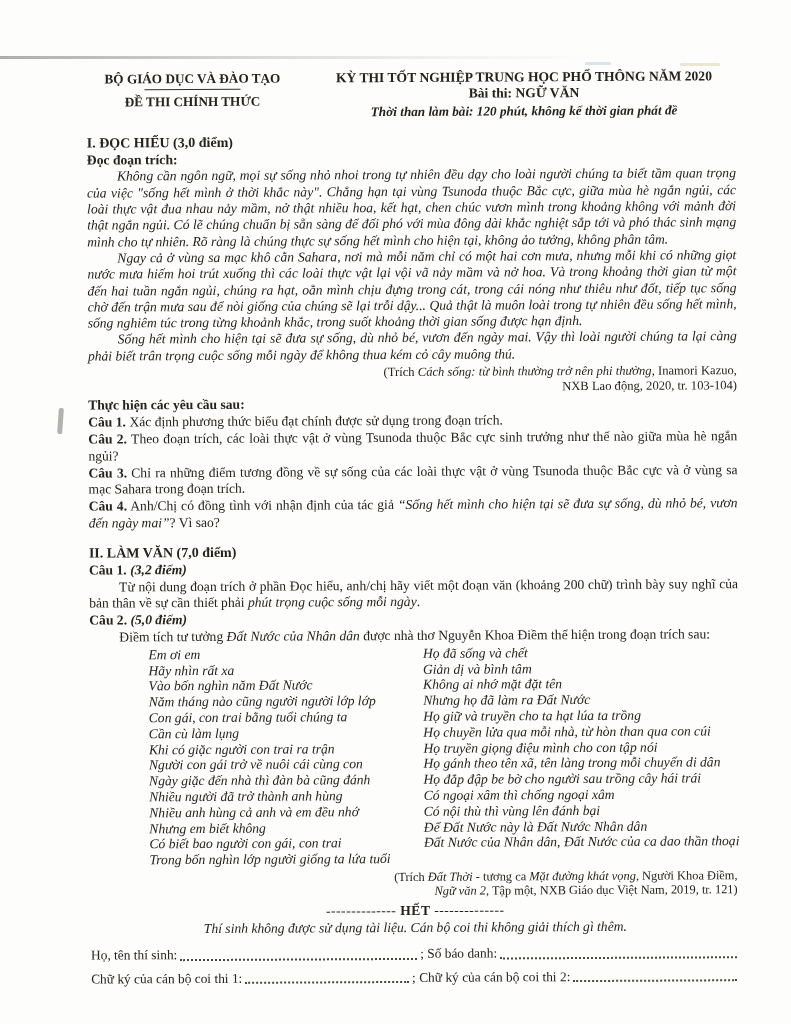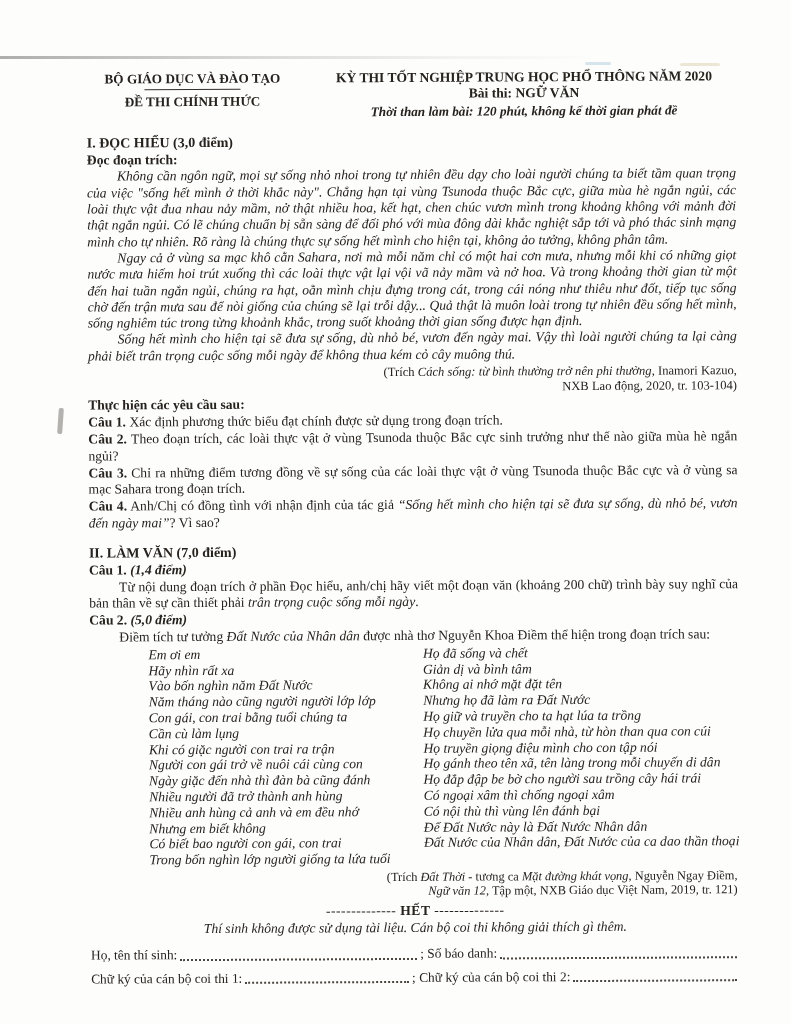--- a/index.html
+++ b/index.html
@@ -88,22 +88,22 @@
 
     <div class="sub-label">Thực hiện các yêu cầu sau:</div>
 
     <div class="question"><span class="q-label">Câu 1.</span><span> Xác định phương thức biểu đạt chính được sử dụng trong đoạn trích.</span></div>
     <div class="question"><span class="q-label">Câu 2.</span><span> Theo đoạn trích, các loài thực vật ở vùng Tsunoda thuộc Bắc cực sinh trưởng như thế nào giữa mùa hè ngắn ngủi?</span></div>
     <div class="question"><span class="q-label">Câu 3.</span><span> Chỉ ra những điểm tương đồng về sự sống của các loài thực vật ở vùng Tsunoda thuộc Bắc cực và ở vùng sa mạc Sahara trong đoạn trích.</span></div>
     <div class="question"><span class="q-label">Câu 4.</span><span> Anh/Chị có đồng tình với nhận định của tác giả </span><span class="italic">“Sống hết mình cho hiện tại sẽ đưa sự sống, dù nhỏ bé, vươn đến ngày mai”</span><span>? Vì sao?</span></div>
 
     <div class="sec-title">II. LÀM VĂN (7,0 điểm)</div>
 
-    <div class="sub-label"><span>Câu 1. </span><span class="italic">(1,4 điểm)</span></div>
-    <p class="q1-body"><span>Từ nội dung đoạn trích ở phần Đọc hiểu, anh/chị hãy viết một đoạn văn (khoảng 200 chữ) trình bày suy nghĩ của bản thân về sự cần thiết phải </span><span class="italic">trân trọng cuộc sống mỗi ngày</span><span>.</span></p>
+    <div class="sub-label"><span>Câu 1. </span><span class="italic">(3,2 điểm)</span></div>
+    <p class="q1-body"><span>Từ nội dung đoạn trích ở phần Đọc hiểu, anh/chị hãy viết một đoạn văn (khoảng 200 chữ) trình bày suy nghĩ của bản thân về sự cần thiết phải </span><span class="italic">phút trọng cuộc sống mỗi ngày</span><span>.</span></p>
 
     <div class="sub-label"><span>Câu 2. </span><span class="italic">(5,0 điểm)</span></div>
     <p class="q1-body"><span>Điềm tích tư tưởng </span><span class="italic">Đất Nước của Nhân dân</span><span> được nhà thơ Nguyễn Khoa Điềm thể hiện trong đoạn trích sau:</span></p>
 
     <div class="poem-wrap">
       <div class="poem-col-left">
           <div class="poem-line">Em ơi em</div>
           <div class="poem-line">Hãy nhìn rất xa</div>
           <div class="poem-line">Vào bốn nghìn năm Đất Nước</div>
           <div class="poem-line">Năm tháng nào cũng người người lớp lớp</div>
@@ -129,22 +129,22 @@
           <div class="poem-line">Họ gánh theo tên xã, tên làng trong mỗi chuyến di dân</div>
           <div class="poem-line">Họ đắp đập be bờ cho người sau trồng cây hái trái</div>
           <div class="poem-line">Có ngoại xâm thì chống ngoại xâm</div>
           <div class="poem-line">Có nội thù thì vùng lên đánh bại</div>
           <div class="poem-line">Để Đất Nước này là Đất Nước Nhân dân</div>
           <div class="poem-line">Đất Nước của Nhân dân, Đất Nước của ca dao thần thoại</div>
         </div>
     </div>
 
     <div class="citation2">
-      <div><span>(Trích </span><span class="italic">Đất Thời</span><span> - tương ca </span><span class="italic">Mặt đường khát vọng</span><span>, Nguyễn Ngay Điềm,</span></div>
-      <div><span class="italic">Ngữ văn 12</span><span>, Tập một, NXB Giáo dục Việt Nam, 2019, tr. 121)</span></div>
+      <div><span>(Trích </span><span class="italic">Đất Thời</span><span> - tương ca </span><span class="italic">Mặt đường khát vọng</span><span>, Người Khoa Điềm,</span></div>
+      <div><span class="italic">Ngữ văn 2</span><span>, Tập một, NXB Giáo dục Việt Nam, 2019, tr. 121)</span></div>
     </div>
 
     <div class="end-marker">-------------- HẾT --------------</div>
     <div class="end-note">Thí sinh không được sử dụng tài liệu. Cán bộ coi thi không giải thích gì thêm.</div>
 
     <div class="fields">
       <div class="field-row">
         <span class="lbl">Họ, tên thí sinh:</span>
         <span class="dots"></span>
         <span class="lbl">; Số báo danh:</span>

